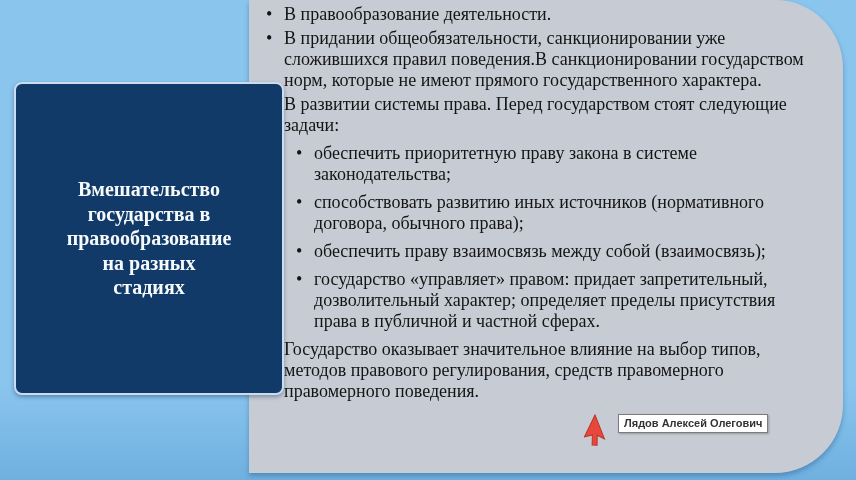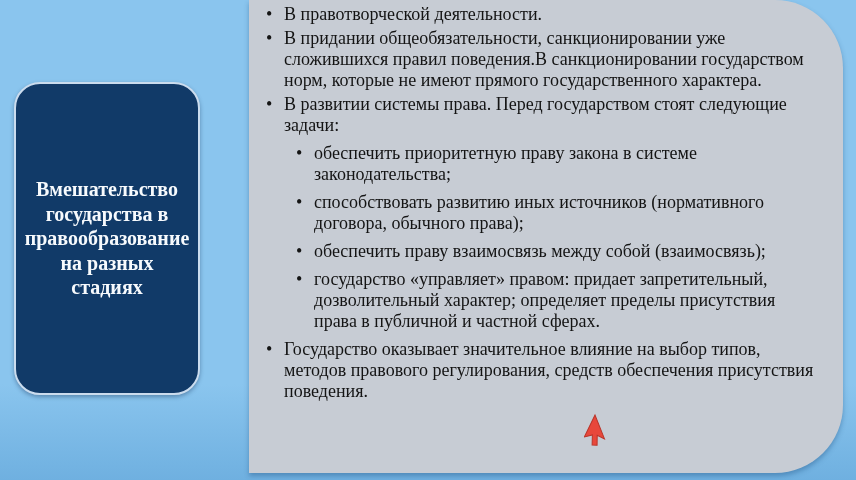--- a/index.html
+++ b/index.html
@@ -24,24 +24,24 @@
     box-sizing:border-box;
     overflow:hidden;
   }
   .bullets{font-size:18px;line-height:21px;color:var(--c-body-text,#141414);}
   .row{display:flex;margin:0 0 3px 0;}
   .row.l2{margin:7px 0 7px 0;padding-left:30px;}
   .marker{flex:0 0 18px;text-align:left;}
   .txt{flex:1 1 auto;}
   
   .titlebox{
-    position:absolute;left:14px;top:82px;width:186px;height:313px;
+    position:absolute;left:14px;top:82px;width:270px;height:313px;
     background:var(--c-title-bg,#113a68);
     border:2px solid var(--c-title-border,#cbdcee);
-    border-radius:26px;
+    border-radius:8px;
     box-sizing:border-box;
     box-shadow:0 2px 4px rgba(20,50,90,.4);
     display:flex;align-items:center;justify-content:center;
   }
   .titlebox .titletext{
     color:var(--c-title-text,#f7fafd);
     font-weight:bold;font-size:20px;line-height:24.5px;
     text-align:center;white-space:pre-line;padding:0 8px;
   }
   
@@ -59,21 +59,21 @@
 </style>
 </head>
 <body>
 
 <div class="stage">
 
   <div class="panel">
     <div class="bullets">
         <div class="row l1">
           <span class="marker">•</span>
-          <span class="txt">В правотворческой деятельности.</span>
+          <span class="txt">В правообразование деятельности.</span>
         </div>
         <div class="row l1">
           <span class="marker">•</span>
           <span class="txt">В придании общеобязательности, санкционировании уже сложившихся правил поведения.В санкционировании государством норм, которые не имеют прямого государственного характера.</span>
         </div>
         <div class="row l1">
           <span class="marker">•</span>
           <span class="txt">В развитии системы права. Перед государством стоят следующие задачи:</span>
         </div>
         <div class="row l2">
@@ -87,31 +87,32 @@
         <div class="row l2">
           <span class="marker">•</span>
           <span class="txt">обеспечить праву взаимосвязь между собой (взаимосвязь);</span>
         </div>
         <div class="row l2">
           <span class="marker">•</span>
           <span class="txt">государство «управляет» правом: придает запретительный,  дозволительный характер; определяет пределы присутствия права в публичной и частной сферах.</span>
         </div>
         <div class="row l1">
           <span class="marker">•</span>
-          <span class="txt">Государство оказывает значительное влияние на выбор типов, методов правового регулирования, средств обеспечения присутствия поведения.</span>
+          <span class="txt">Государство оказывает значительное влияние на выбор типов, методов правового регулирования, средств правомерного правомерного поведения.</span>
         </div>
       </div>
   </div>
 
   <div class="titlebox">
     <div class="titletext">Вмешательство
 государства в
 правообразование
 на разных
 стадиях</div>
   </div>
 
   <svg class="cursor" viewBox="0 0 40 44" xmlns="http://www.w3.org/2000/svg">
     <path d="M0,0 L0,24.5 L6.4,19.1 L10.6,28.3 L15.1,26.2 L10.9,17.3 L19,17.3 Z" transform="translate(11,3) rotate(26)" fill="var(--c-cursor-red,#e8473b)" stroke="var(--c-cursor-red-dark,#b93429)" stroke-width="1"></path>
   </svg>
 
+  <div class="namelabel">Лядов Алексей Олегович</div>
 
 </div>
 
 </body></html>

